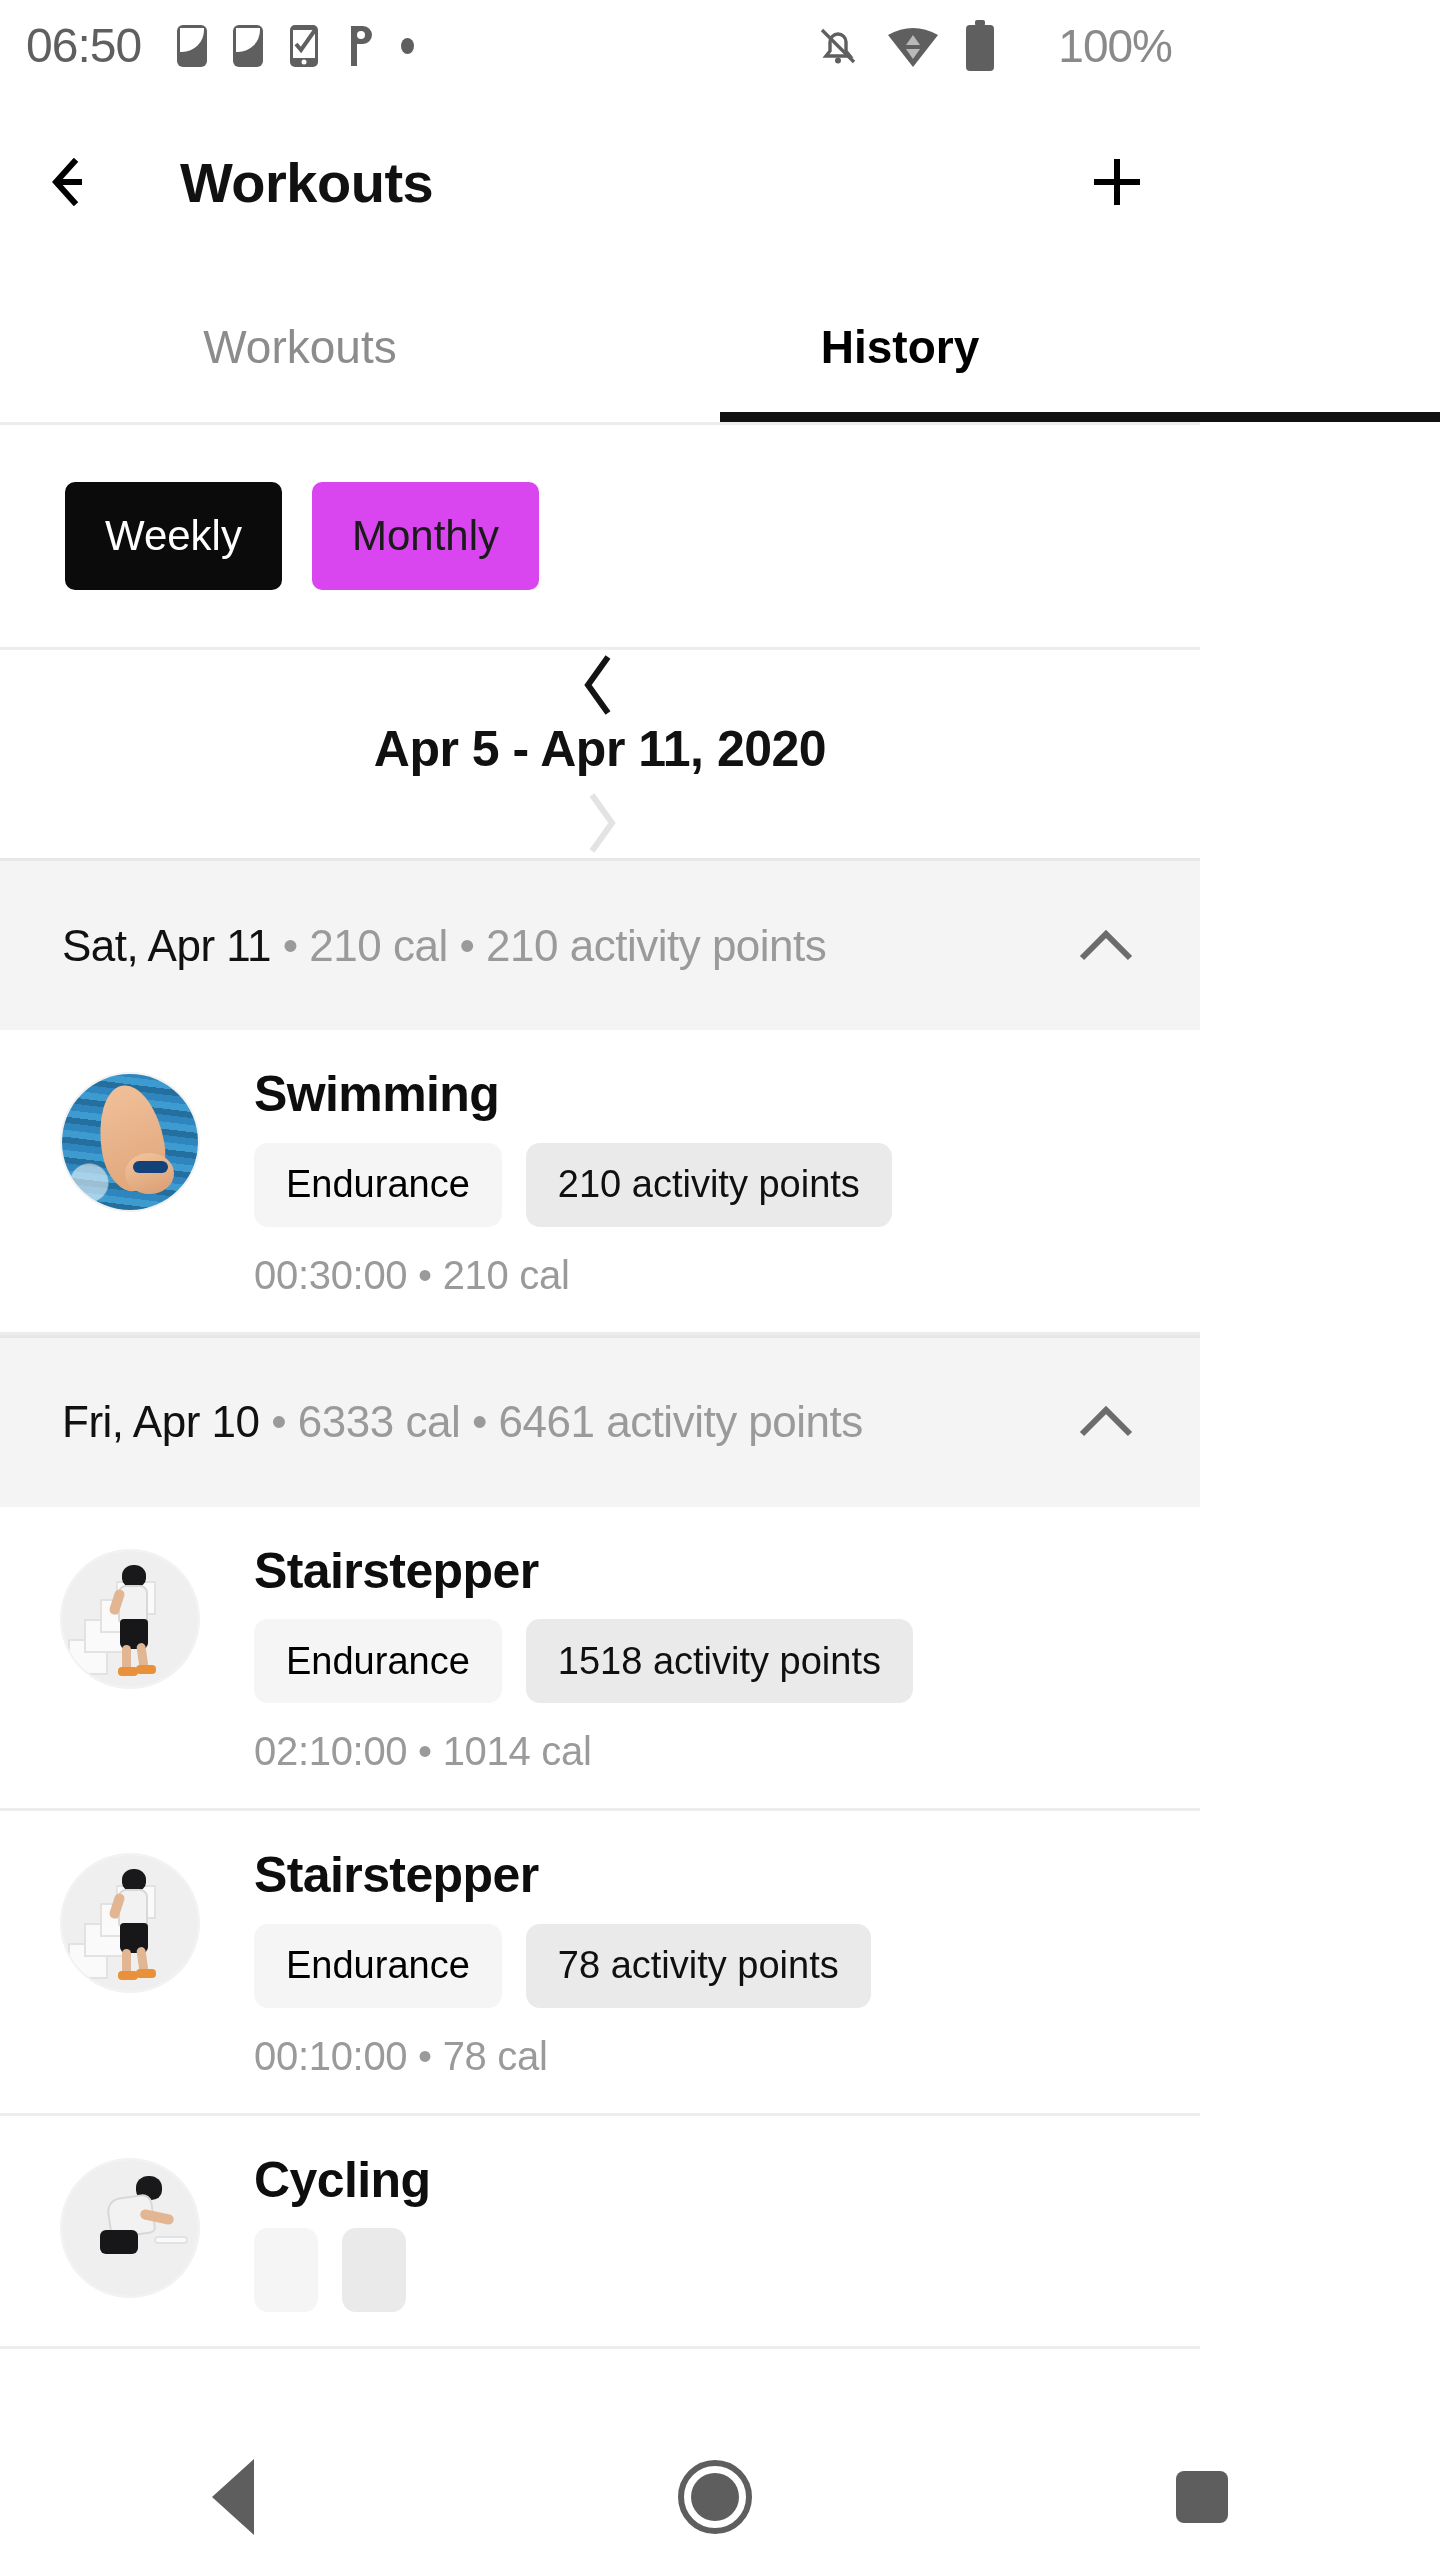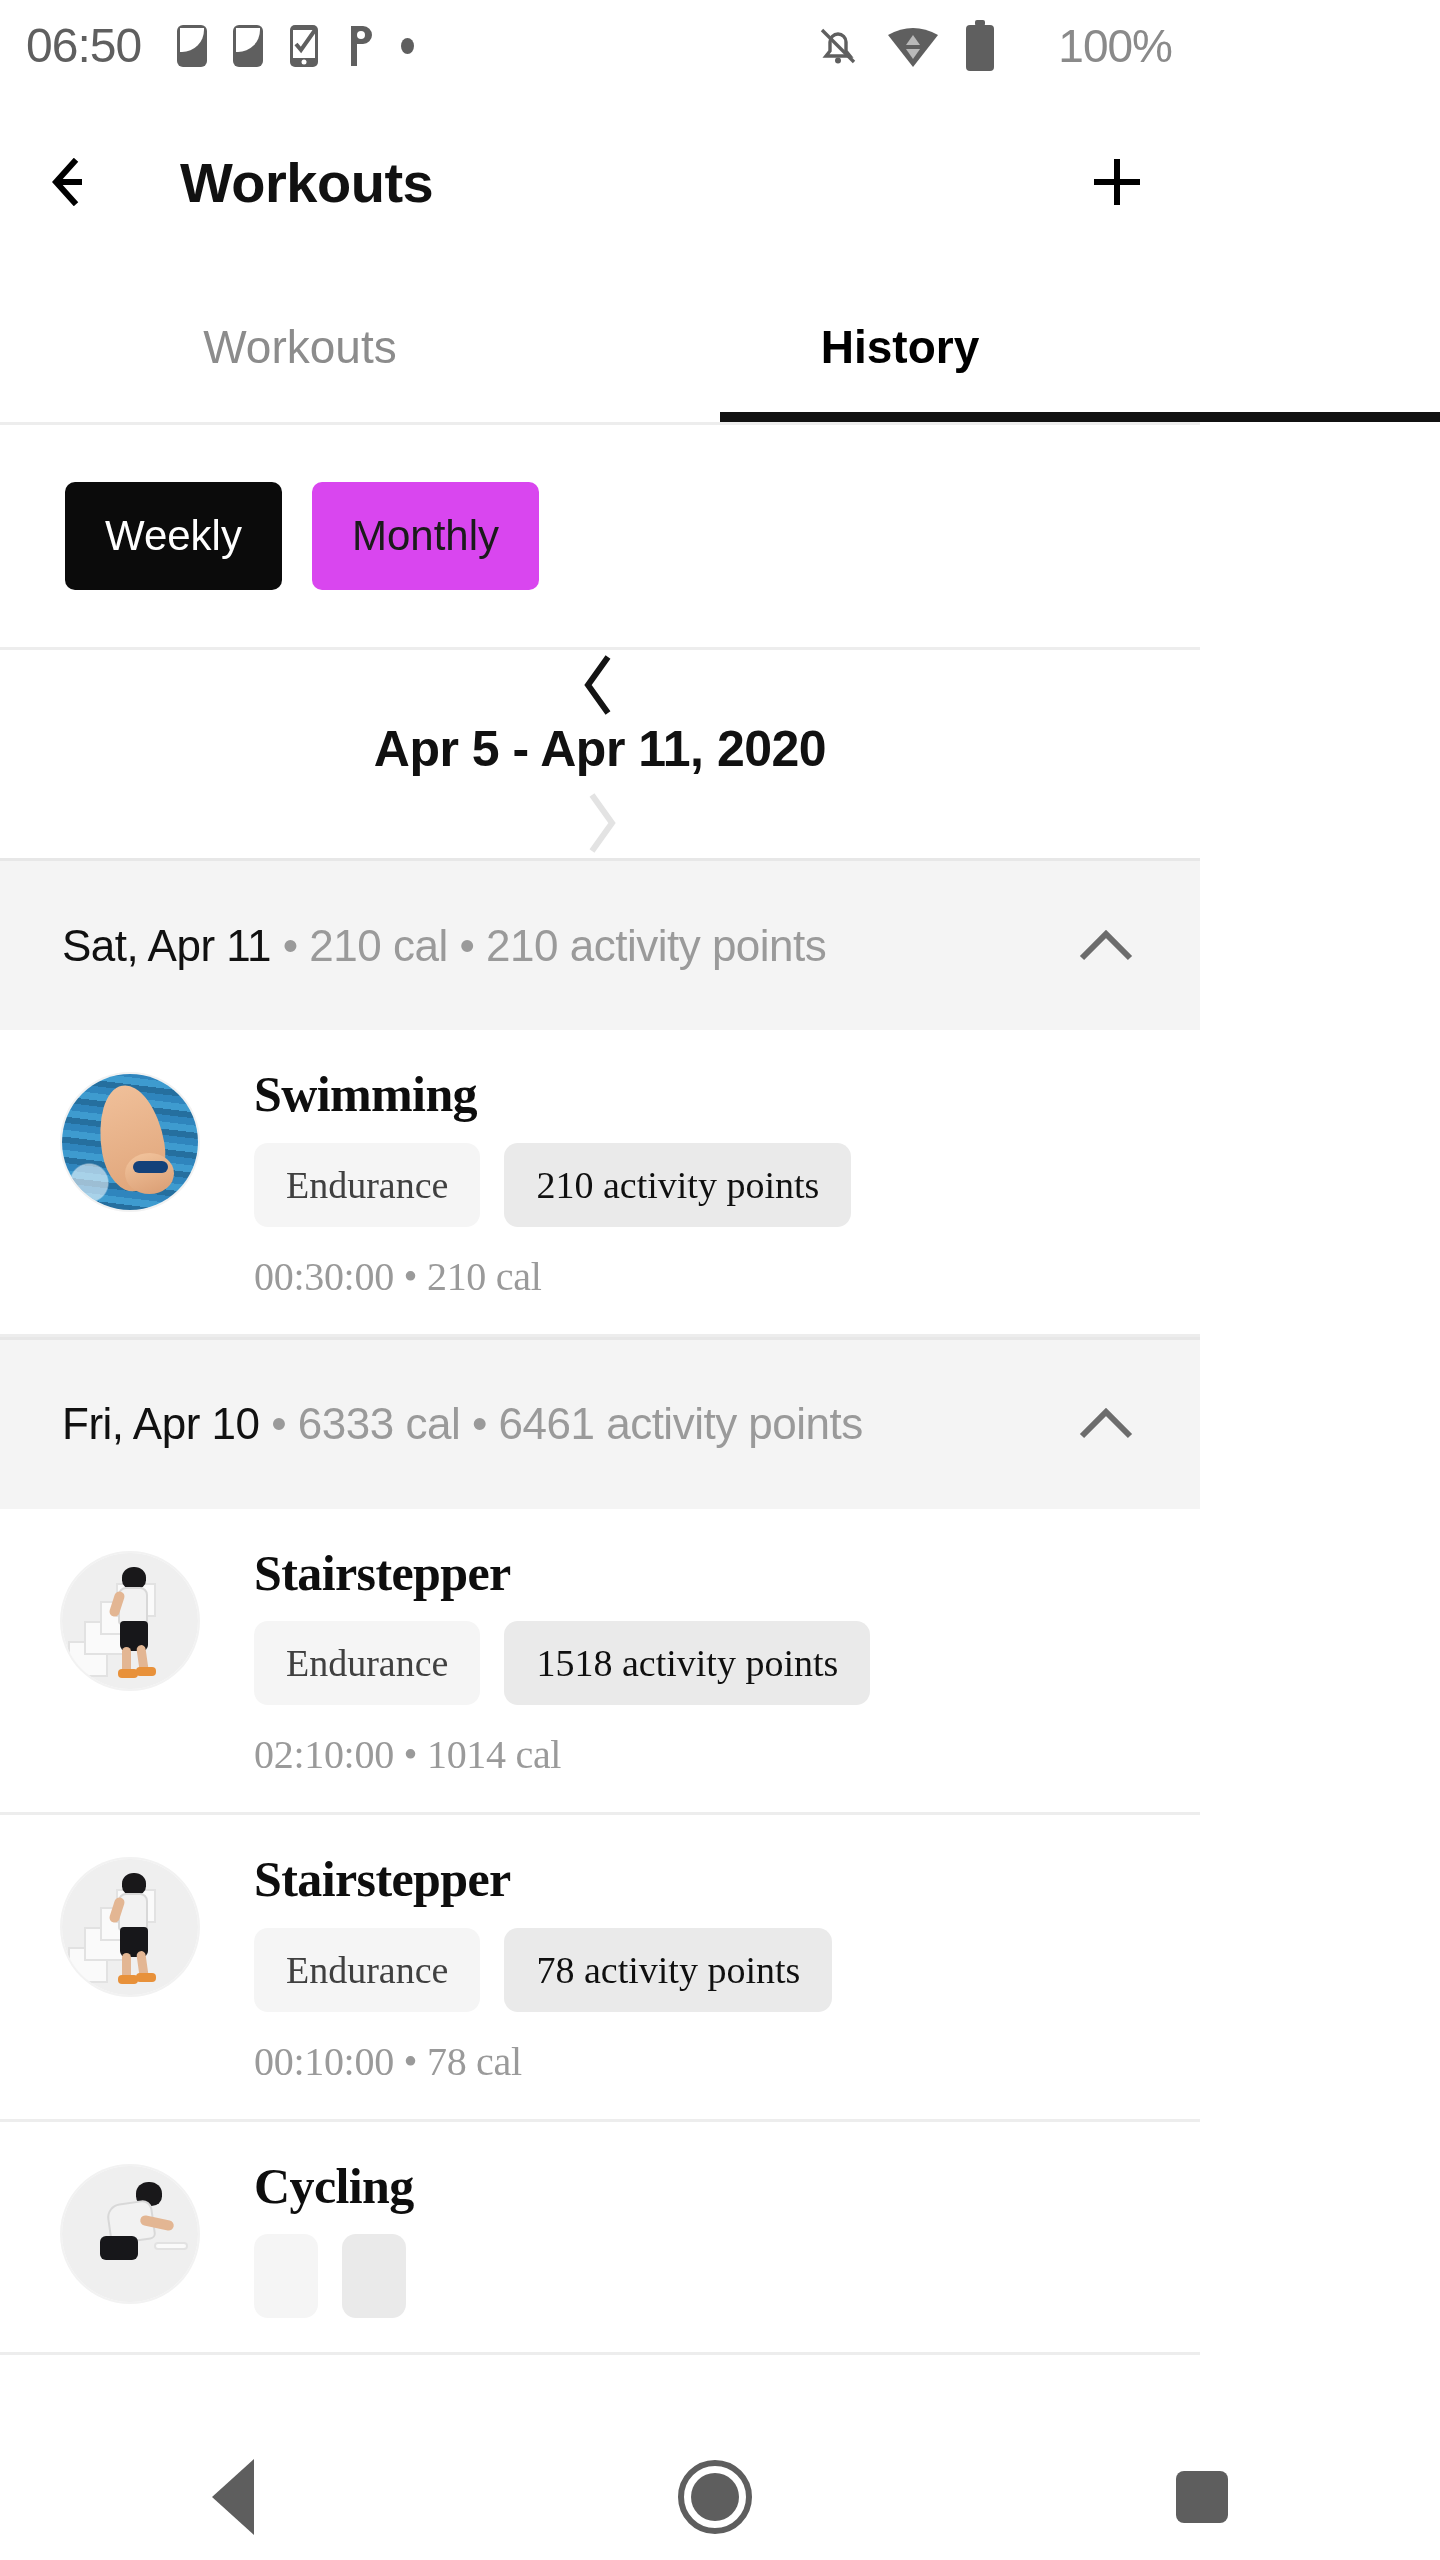--- a/index.html
+++ b/index.html
@@ -99,25 +99,25 @@
     background:#13417a; border-radius:10px;
   }
   .av-gray { width:100%; height:100%; background:#efefef; position:relative; }
   .fig-head { position:absolute; background:#19181a; border-radius:48% 48% 40% 40%; }
   .fig-skin { position:absolute; background:#e3b693; }
   .fig-shirt { position:absolute; background:#f2f2f2; border:2px solid #d8d8d8; }
   .fig-short { position:absolute; background:#17171a; }
   .step { position:absolute; background:#fafafa; border:2px solid #e2e2e2; }
   .shoe { position:absolute; background:#e8913a; border-radius:4px; }
 
-  .wbody { flex:1; padding-left:56px; padding-right:64px;font-family:Liberation Serif, serif; }
+  .wbody { flex:1; padding-left:56px; padding-right:64px; }
   .wtitle { font-size:50px; font-weight:700; color:#0e0e0e; letter-spacing:-0.6px; line-height:1.05; }
   .chips { display:flex; margin-top:22px; }
   .chip { height:84px; border-radius:14px; display:flex; align-items:center; padding:0 32px; font-size:38px; }
-  .chip.type { background:#f5f5f5; color:#404040; }
+  .chip.type { background:#f5f5f5; color:#000000; }
   .chip.pts { background:#eaeaea; color:#101010; margin-left:24px; }
   .wmeta { margin-top:26px; font-size:40px; color:#9a9a9a; letter-spacing:-0.3px; }
 
   
   .navbar {
     position:absolute; left:0; bottom:0; width:1440px; height:126px;
     display:flex; align-items:center; justify-content:space-around;
   }
   .nav-back { width:0; height:0; border-top:38px solid transparent; border-bottom:38px solid transparent;
               border-right:42px solid #5e5e5e; }

